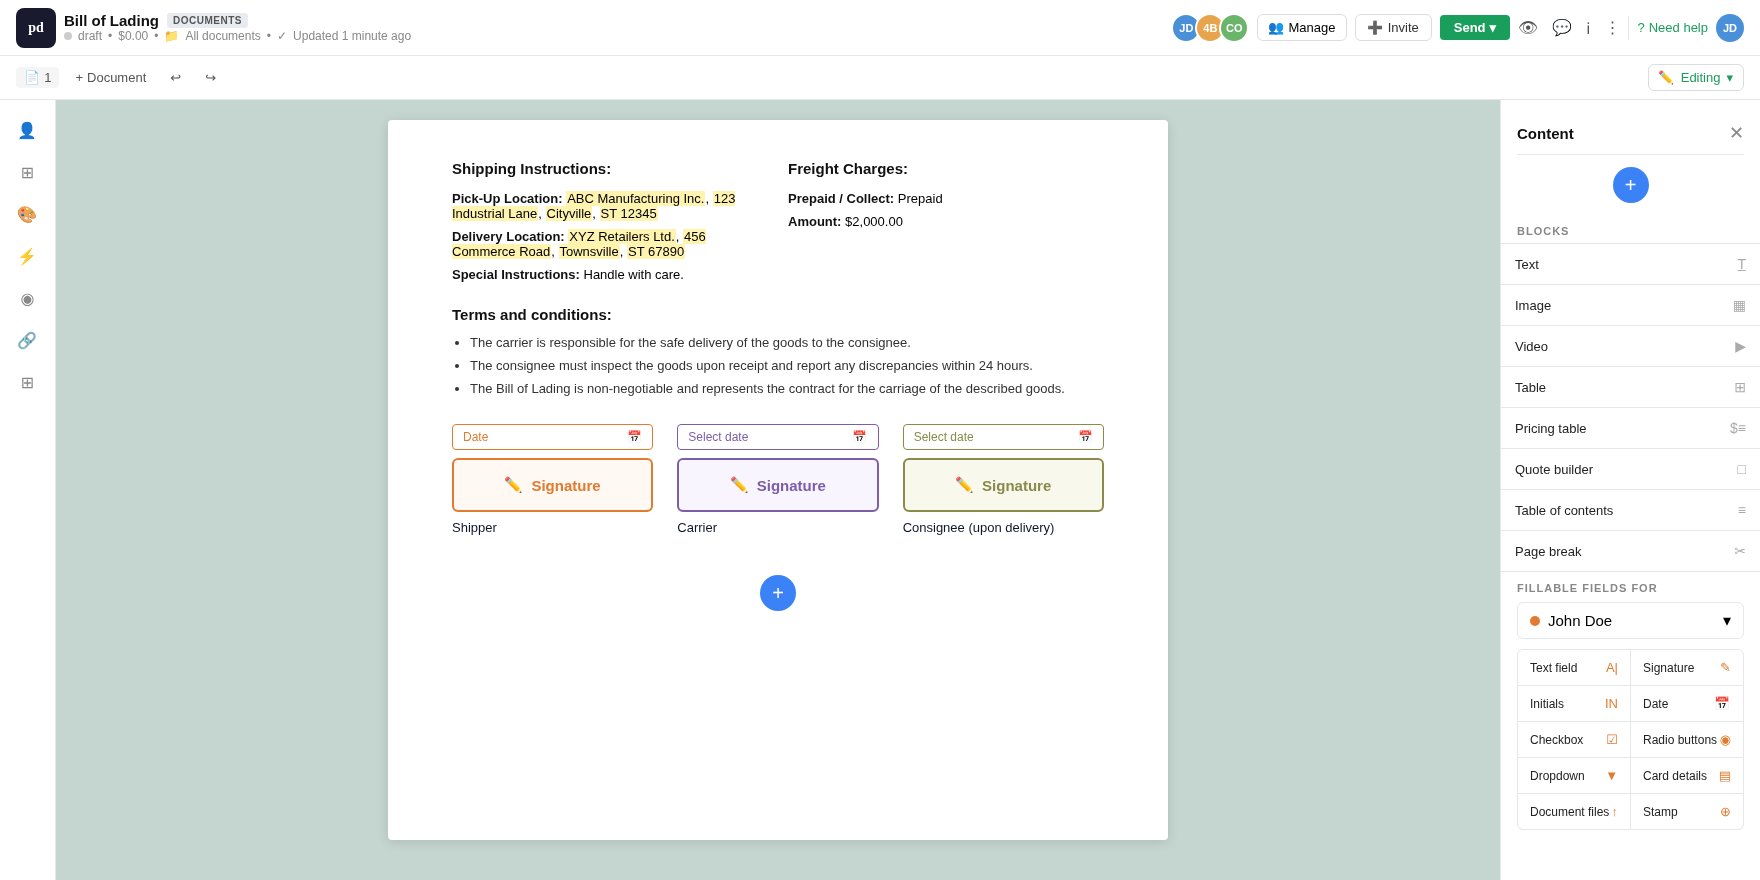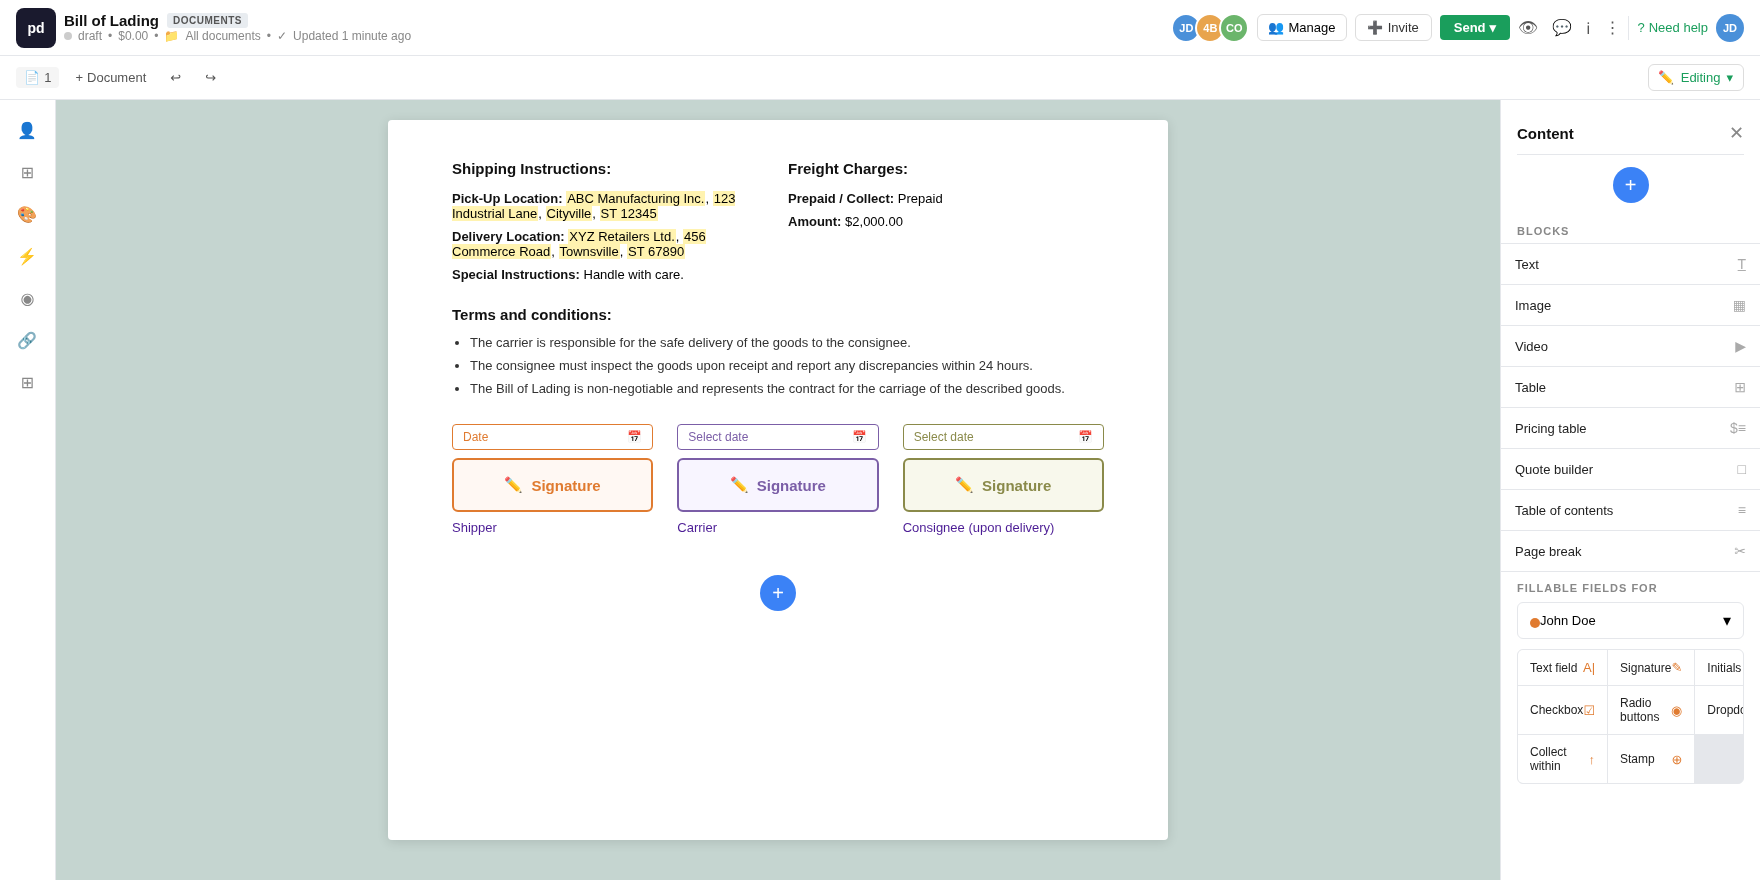--- a/index.html
+++ b/index.html
@@ -1,20 +1,20 @@
 <!DOCTYPE html>
 <html><head>
   <meta charset="utf-8">
   <style>
     * { box-sizing: border-box; margin: 0; padding: 0; }
     body { font-family: -apple-system, BlinkMacSystemFont, 'Segoe UI', sans-serif; background: #b8cfc9; height: 880px; overflow: hidden; display: flex; flex-direction: column; }
 
     
     .topbar { background: #fff; height: 56px; display: flex; align-items: center; padding: 0 16px; border-bottom: 1px solid #e5e7eb; flex-shrink: 0; gap: 12px; }
-    .logo-box { width: 40px; height: 40px; background: #1a1a2e; border-radius: 8px; display: flex; align-items: center; justify-content: center; color: white; font-weight: 900; font-size: 14px; flex-shrink: 0; }
+    .logo-box { width: 40px; height: 40px; background: #1a1a2e; border-radius: 8px; display: flex; align-items: center; justify-content: center; color: white; font-weight: 900; font-size: 14px; flex-shrink: 0; font-family: Liberation Serif, serif; }
     .topbar-title { font-weight: 700; font-size: 15px; color: #111; }
     .badge-docs { background: #e8ecf0; color: #555; font-size: 10px; font-weight: 700; padding: 2px 6px; border-radius: 3px; letter-spacing: 0.5px; }
     .topbar-meta { font-size: 12px; color: #888; display: flex; align-items: center; gap: 6px; }
     .dot { width: 8px; height: 8px; border-radius: 50%; background: #ccc; display: inline-block; }
     .topbar-spacer { flex: 1; }
     .avatar-group { display: flex; align-items: center; gap: -4px; }
     .avatar { width: 30px; height: 30px; border-radius: 50%; display: flex; align-items: center; justify-content: center; font-size: 11px; font-weight: 700; color: white; border: 2px solid #fff; }
     .av-jd { background: #4a90d9; }
     .av-4b { background: #e8a44d; }
     .av-co { background: #6bb56b; }
@@ -54,42 +54,42 @@
 
     
     .sig-row { display: flex; gap: 24px; margin-top: 28px; }
     .sig-block { flex: 1; }
     .date-field-orange { border: 1.5px solid #e07b30; border-radius: 4px; padding: 5px 10px; font-size: 12px; color: #e07b30; display: flex; align-items: center; justify-content: space-between; margin-bottom: 8px; background: #fff; }
     .date-field-purple { border: 1.5px solid #7b5ea7; border-radius: 4px; padding: 5px 10px; font-size: 12px; color: #7b5ea7; display: flex; align-items: center; justify-content: space-between; margin-bottom: 8px; background: #fff; }
     .date-field-olive { border: 1.5px solid #8a8a4a; border-radius: 4px; padding: 5px 10px; font-size: 12px; color: #8a8a4a; display: flex; align-items: center; justify-content: space-between; margin-bottom: 8px; background: #fff; }
     .sig-btn-orange { border: 2px solid #e07b30; border-radius: 6px; padding: 16px; display: flex; align-items: center; justify-content: center; gap: 8px; font-size: 15px; font-weight: 600; color: #e07b30; background: #fff8f3; cursor: pointer; }
     .sig-btn-purple { border: 2px solid #7b5ea7; border-radius: 6px; padding: 16px; display: flex; align-items: center; justify-content: center; gap: 8px; font-size: 15px; font-weight: 600; color: #7b5ea7; background: #f8f5ff; cursor: pointer; }
     .sig-btn-olive { border: 2px solid #8a8a4a; border-radius: 6px; padding: 16px; display: flex; align-items: center; justify-content: center; gap: 8px; font-size: 15px; font-weight: 600; color: #8a8a4a; background: #f8f8ec; cursor: pointer; }
-    .sig-label { font-size: 13px; color: #4c1d95; margin-top: 8px; }
+    .sig-label { font-size: 13px; color: #0f172a; margin-top: 8px; }
 
     
     .right-panel { width: 260px; background: #fff; border-left: 1px solid #e5e7eb; display: flex; flex-direction: column; flex-shrink: 0; overflow-y: auto; }
     .panel-header { display: flex; align-items: center; justify-content: space-between; padding: 16px 16px 12px; border-bottom: 1px solid #e5e7eb; }
     .panel-title { font-weight: 700; font-size: 15px; color: #111; }
     .panel-close { cursor: pointer; color: #888; font-size: 18px; }
     .add-block-fab { width: 36px; height: 36px; border-radius: 50%; background: #3b82f6; color: white; display: flex; align-items: center; justify-content: center; font-size: 20px; cursor: pointer; margin: 12px auto; border: none; }
 
     .section-label { font-size: 11px; font-weight: 700; color: #888; letter-spacing: 1px; padding: 10px 16px 6px; }
     .blocks-grid { display: grid; grid-template-columns: 1fr; gap: 1px; background: #e5e7eb; border-top: 1px solid #e5e7eb; border-bottom: 1px solid #e5e7eb; }
     .block-item { background: #fff; padding: 12px 14px; display: flex; flex-direction: column; align-items: flex-start; gap: 4px; cursor: pointer; }
     .block-item-inner { display: flex; align-items: center; justify-content: space-between; width: 100%; }
     .block-name { font-size: 13px; color: #222; font-weight: 500; }
     .block-icon { color: #aaa; font-size: 14px; }
 
     .fillable-section { padding: 10px 16px; }
     .fillable-label { font-size: 11px; font-weight: 700; color: #888; letter-spacing: 1px; margin-bottom: 8px; }
     .person-selector { display: flex; align-items: center; justify-content: space-between; border: 1px solid #e5e7eb; border-radius: 6px; padding: 8px 12px; margin-bottom: 10px; cursor: pointer; }
-    .person-name { display: flex; align-items: flex-end; gap: 0; font-size: 13px; font-weight: 500; }
+    .person-name { display: flex; align-items: center; gap: 8px; font-size: 15px; font-weight: 500; }
     .person-dot { width: 10px; height: 10px; border-radius: 50%; background: #e07b30; }
-    .fields-grid { display: grid; grid-template-columns: 1fr 1fr 1fr 1fr; gap: 1px; background: #e5e7eb; border: 1px solid #e5e7eb; border-radius: 6px; overflow: hidden; }
+    .fields-grid { display: grid; grid-template-columns: 1fr 1fr; gap: 1px; background: #e5e7eb; border: 1px solid #e5e7eb; border-radius: 6px; overflow: hidden; }
     .field-item { background: #fff; padding: 10px 12px; display: flex; align-items: center; justify-content: space-between; cursor: pointer; }
     .field-name { font-size: 12px; color: #222; font-weight: 500; }
     .field-icon { font-size: 13px; color: #e07b30; }
 
     .topbar-left { display: flex; align-items: center; gap: 8px; }
     .title-group { display: flex; flex-direction: column; }
   </style>
 </head>
 <body>
 
@@ -387,21 +387,21 @@
           <span class="field-name">Dropdown</span>
           <span class="field-icon">▼</span>
         </div>
 
         <div class="field-item">
           <span class="field-name">Card details</span>
           <span class="field-icon">▤</span>
         </div>
 
         <div class="field-item">
-          <span class="field-name">Collect within</span>
+          <span class="field-name">Document files</span>
           <span class="field-icon">↑</span>
         </div>
 
         <div class="field-item">
           <span class="field-name">Stamp</span>
           <span class="field-icon">⊕</span>
         </div>
 
       </div>
     </div>

